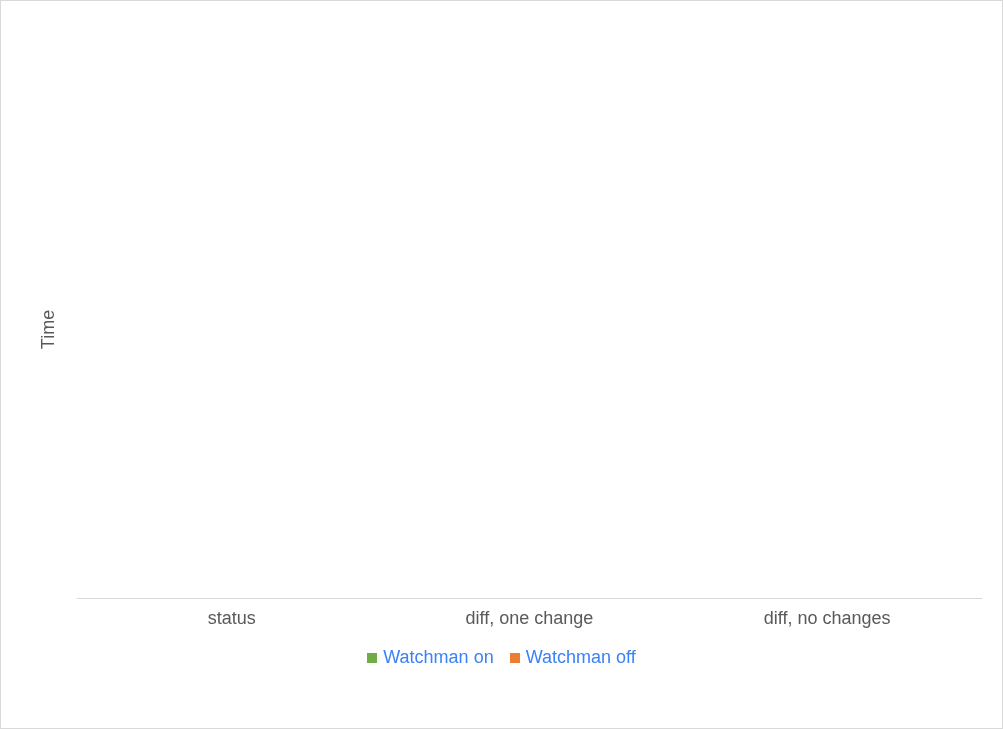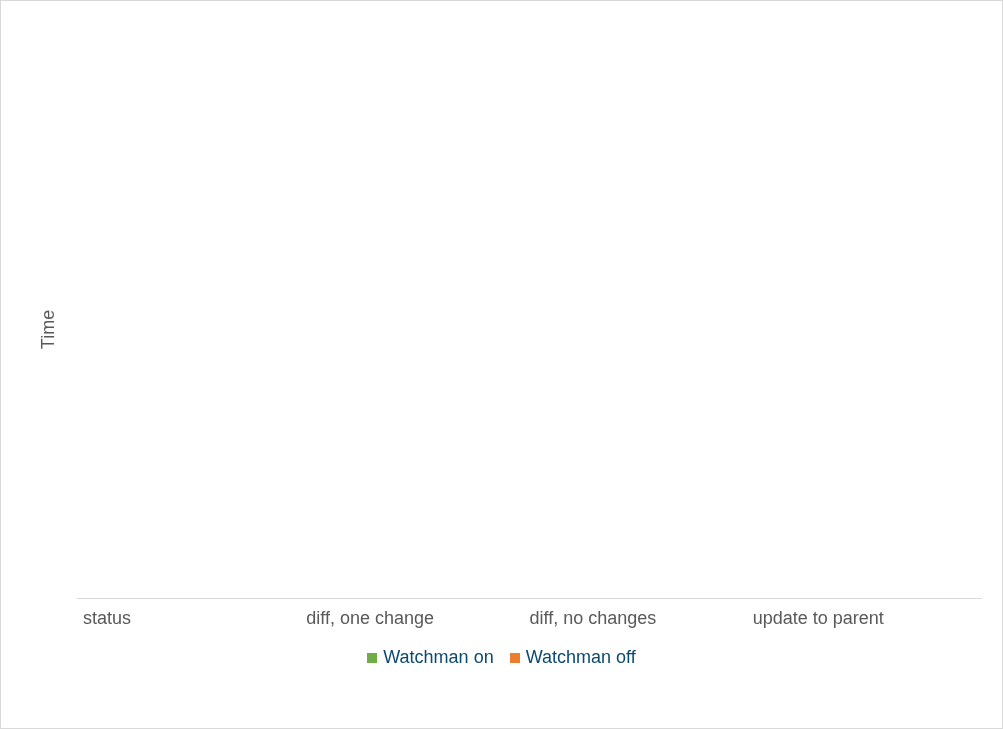--- a/index.html
+++ b/index.html
@@ -58,32 +58,32 @@
     width: 44px;
   }
   .bar.on  { background: #70ad47; }
   .bar.off { background: #ed7d31; }
   .x-labels {
     display: flex;
     padding: 8px 6px 0 6px;
   }
   .x-label {
     flex: 1;
-    text-align: left;
+    text-align: center;
     font-size: 18px;
     line-height: 1.25;
     color: #595959;
   }
   .legend {
     display: flex;
     justify-content: center;
     gap: 16px;
     margin-top: 18px;
     font-size: 18px;
-    color: #0c4a6e;
+    color: #3b82f6;
   }
   .legend-item {
     display: flex;
     align-items: center;
     gap: 6px;
   }
   .swatch {
     width: 10px;
     height: 10px;
     display: inline-block;
@@ -121,21 +121,20 @@
           </div>
           <div class="group">
             <div class="bar on" style="height: 53%; background: rgb(112, 173, 71);"></div>
             <div class="bar off" style="height: 86%; background: rgb(237, 125, 49);"></div>
           </div>
         </div>
       <div class="x-labels" id="x-labels">
           <div class="x-label">status</div>
           <div class="x-label">diff, one change</div>
           <div class="x-label">diff, no changes</div>
-          <div class="x-label">update to parent</div>
         </div>
     </div>
 
   </div>
 
   <div class="legend" id="legend">
       <div class="legend-item">
         <span class="swatch on" style="background: rgb(112, 173, 71);"></span>
         <span>Watchman on</span>
       </div>

